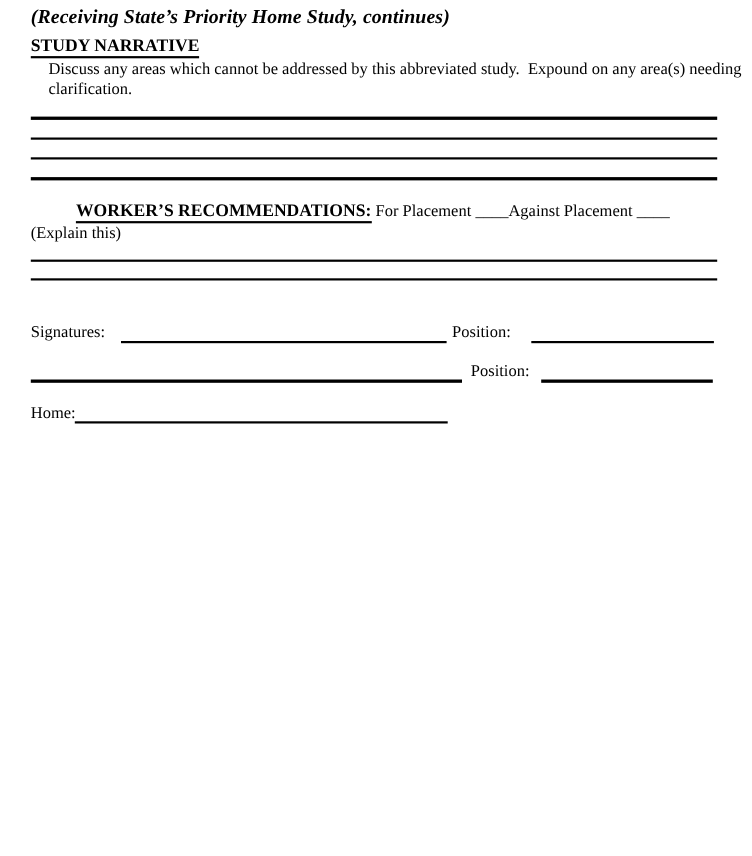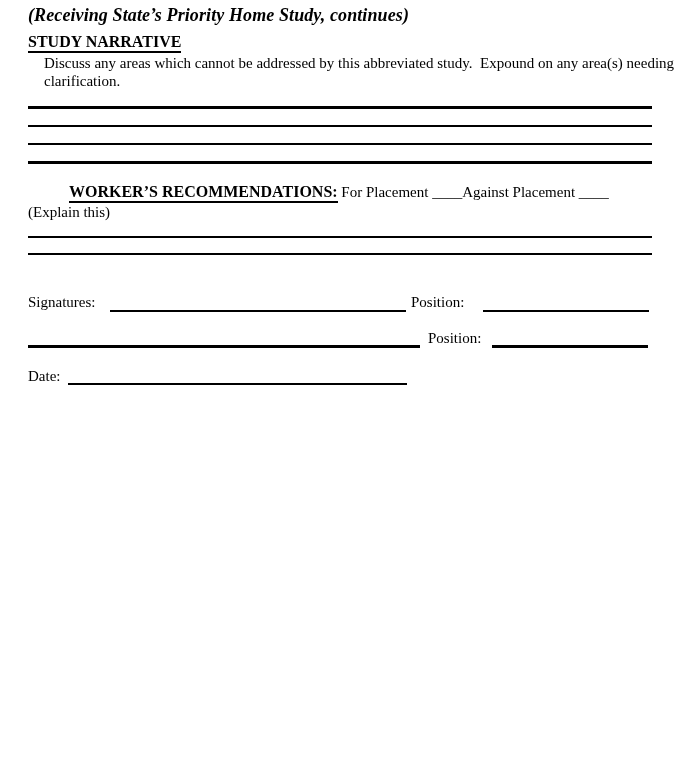--- a/index.html
+++ b/index.html
@@ -66,16 +66,16 @@
 
   <div class="abs label" style="left:28px; top:294px;">Signatures:</div>
   <div class="rule thin" style="left:110px; top:310px; width:296px;"></div>
   <div class="abs label" style="left:411px; top:294px;">Position:</div>
   <div class="rule thin" style="left:483px; top:310px; width:166px;"></div>
 
   <div class="rule thick2" style="left:28px; top:345px; width:392px;"></div>
   <div class="abs label" style="left:428px; top:330px;">Position:</div>
   <div class="rule thick2" style="left:492px; top:345px; width:156px;"></div>
 
-  <div class="abs label" style="left:28px; top:368px;">Date:</div>
+  <div class="abs label" style="left:28px; top:368px;">Home:</div>
   <div class="rule thin" style="left:68px; top:383px; width:339px;"></div>
 
 </div>
 
 </body></html>

